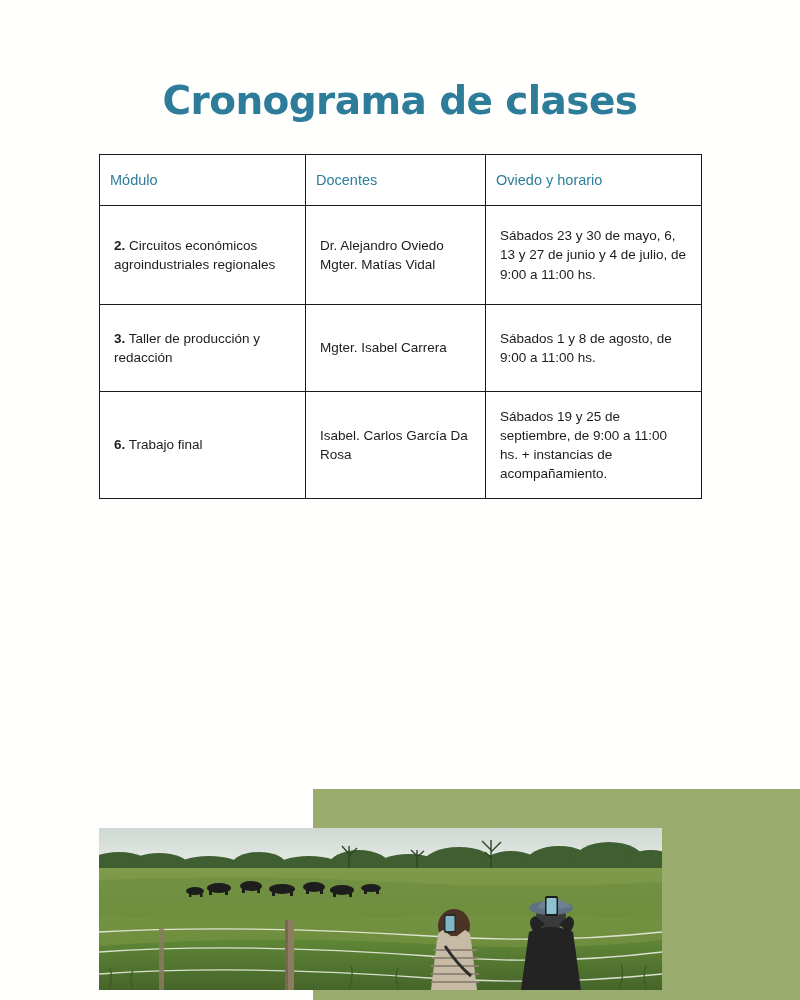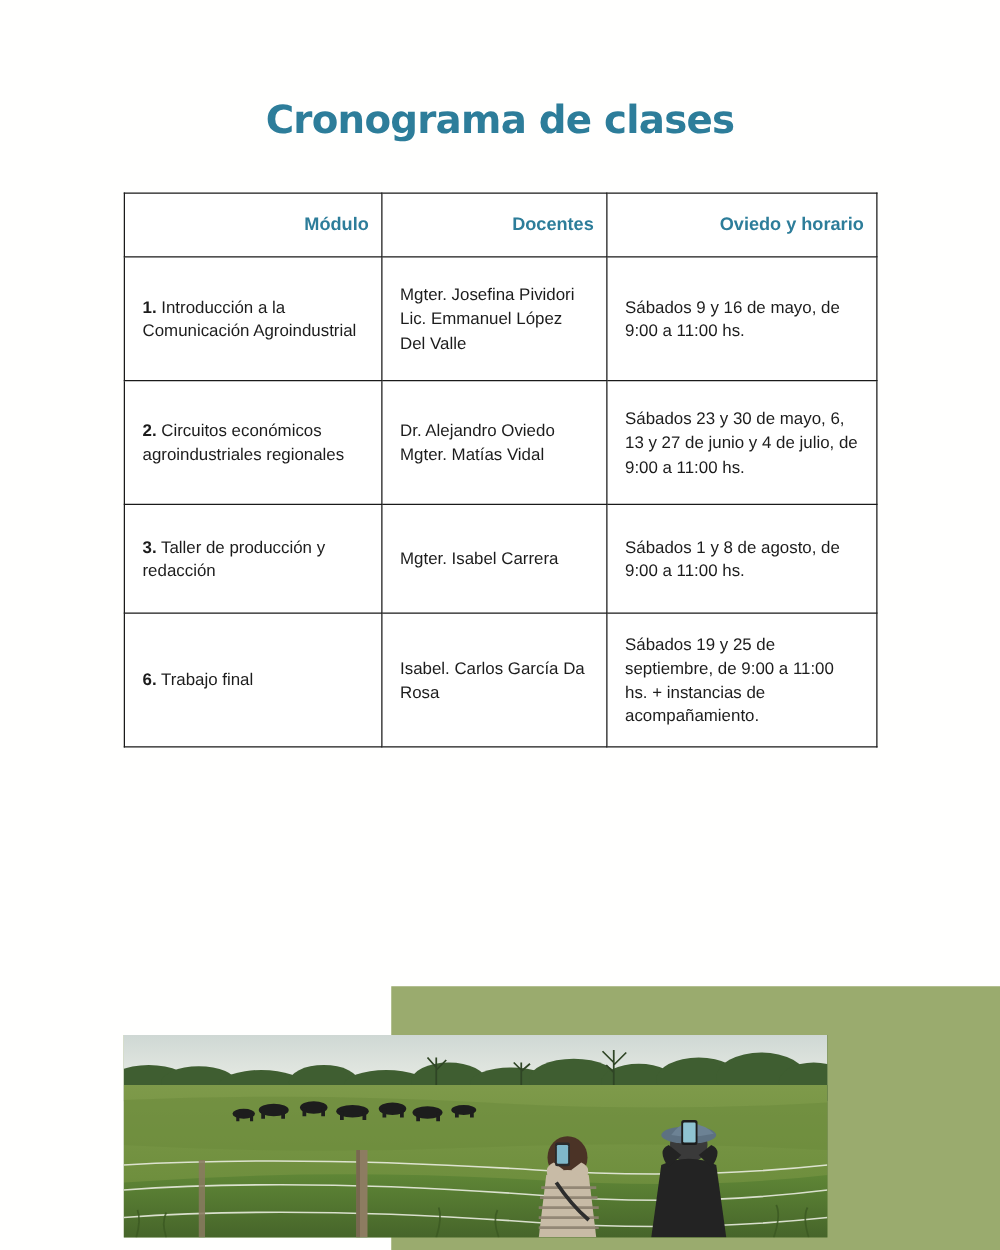--- a/index.html
+++ b/index.html
@@ -20,21 +20,21 @@
     inset: 0;
   }
 
   
   .title {
     position: absolute;
     top: 78px;
     left: 0;
     width: 800px;
     text-align: center;
-    font-size: 31px;
+    font-size: 39px;
     font-weight: bold;
     letter-spacing: -0.6px;
     color: #2d7d9a;
     font-family: "DejaVu Sans", sans-serif;
   }
 
   
   .table-wrap {
     position: absolute;
     left: 99px;
@@ -54,24 +54,24 @@
   table.schedule th,
   table.schedule td {
     border: 1.6px solid #1a1a1a;
     vertical-align: middle;
     padding: 10px 14px;
     font-size: 13.5px;
     line-height: 1.42;
     color: #1c1c1c;
   }
   table.schedule th {
-    text-align: right;
+    text-align: left;
     color: #2d7d9a;
     font-size: 14.5px;
-    font-weight: bold;
+    font-weight: normal;
     height: 34px;
     padding: 8px 10px;
   }
   table.schedule td.mod {
     vertical-align: middle;
   }
   table.schedule td.doc,
   table.schedule td.date {
     vertical-align: middle;
   }
@@ -121,28 +121,20 @@
           <col class="c3">
       </colgroup>
       <thead>
         <tr>
           <th>Módulo</th>
           <th>Docentes</th>
           <th>Oviedo y horario</th>
         </tr>
       </thead>
       <tbody>
-        <tr class="r1">
-          <td class="mod"><span class="numb">1.</span><span> Introducción a la Comunicación Agroindustrial</span></td>
-          <td class="doc">
-            <span class="rowline">Mgter. Josefina Pividori</span>
-            <span class="rowline">Lic. Emmanuel López Del Valle</span>
-          </td>
-          <td class="date">Sábados 9 y 16 de mayo, de 9:00 a 11:00 hs.</td>
-        </tr>
         <tr class="r2">
           <td class="mod"><span class="numb">2.</span><span> Circuitos económicos agroindustriales regionales</span></td>
           <td class="doc">
             <span class="rowline">Dr. Alejandro Oviedo</span>
             <span class="rowline">Mgter. Matías Vidal</span>
           </td>
           <td class="date">Sábados 23 y 30 de mayo, 6, 13 y 27 de junio y 4 de julio, de 9:00 a 11:00 hs.</td>
         </tr>
         <tr class="r3">
           <td class="mod"><span class="numb">3.</span><span> Taller de producción y redacción</span></td>

